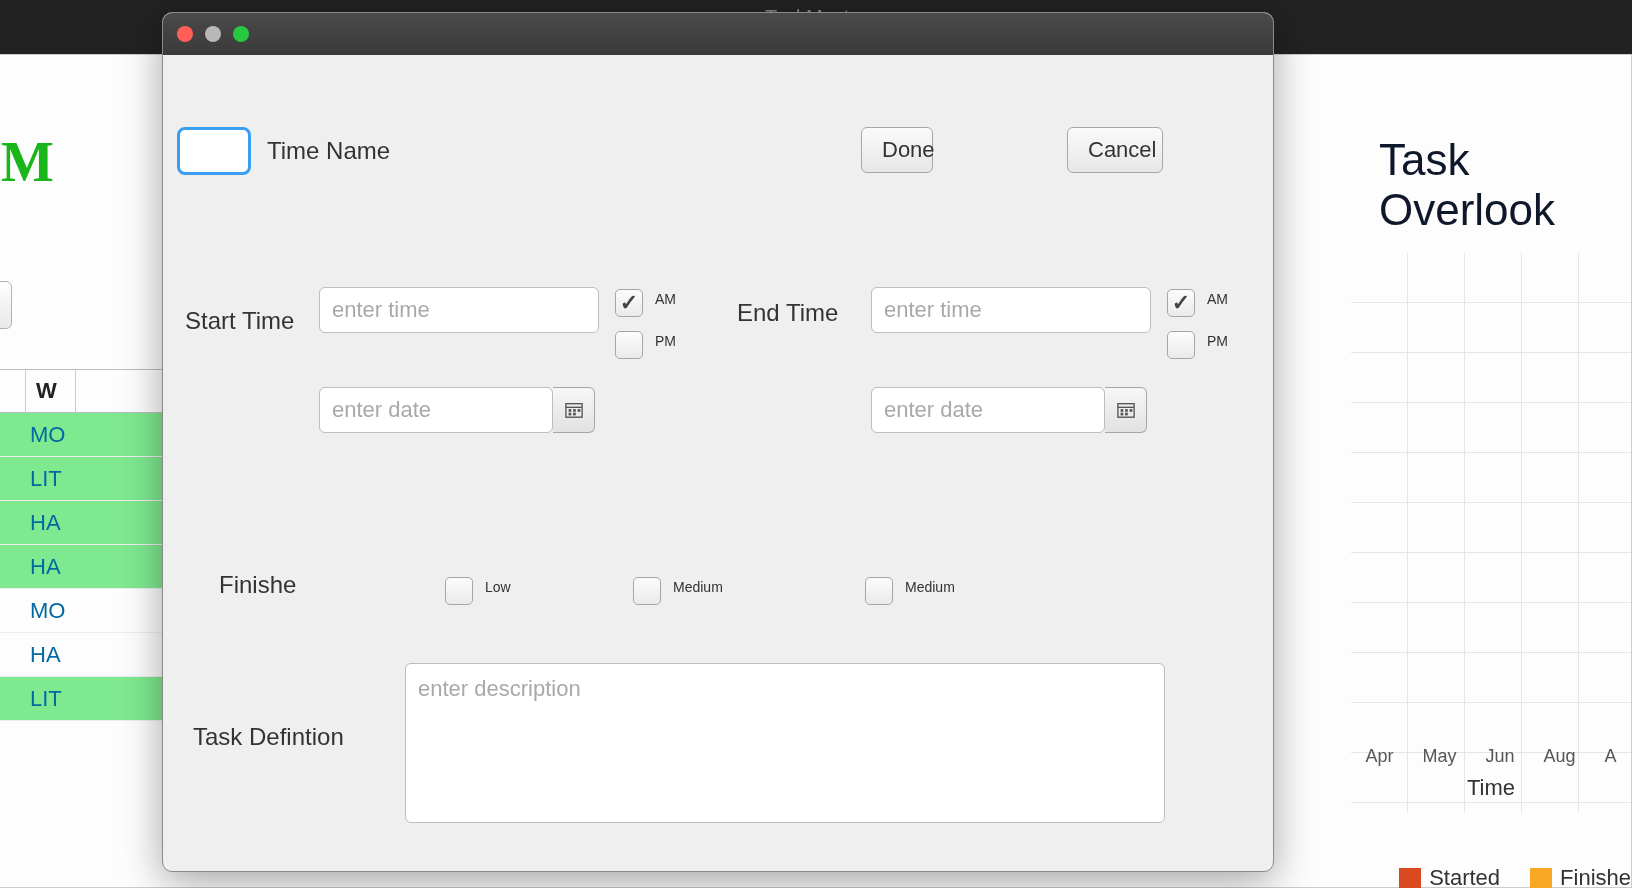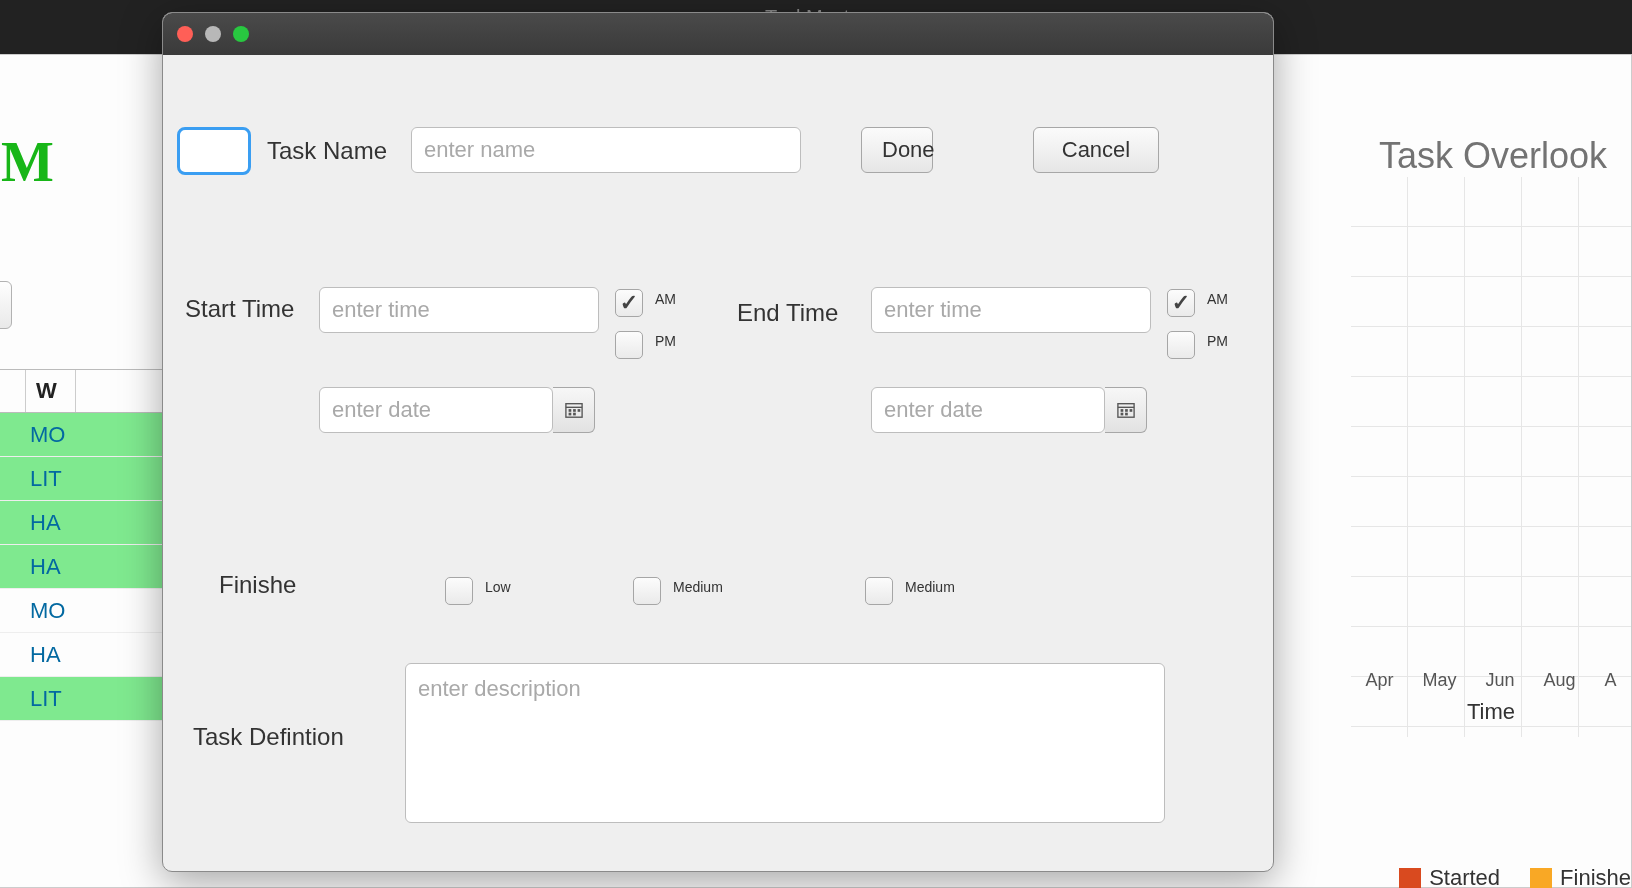--- a/index.html
+++ b/index.html
@@ -13,21 +13,21 @@
   .bg-deletebtn { position: absolute; left: 0; top: 226px; height: 48px; padding: 0 14px 0 8px; background: linear-gradient(#fefefe,#e9e9e9); border: 1px solid #b2b2b2; border-radius: 6px; font-size: 22px; color: #333; display:flex; align-items:center; }
   .bg-table { position: absolute; left: 0; top: 314px; width: 260px; }
   .bg-th { display:flex; border-top:1px solid #bbb; border-bottom:1px solid #bbb; }
   .bg-th-cell { flex:0 0 auto; padding:8px 10px; font-weight:600; font-size:22px; border-right:1px solid #ccc; color:#222;}
   .bg-row { display:flex; height:44px; align-items:center; font-size:22px; border-bottom:1px solid #eee;}
   .bg-row.green { background:#7fe98f; }
   .bg-cell-end { width:120px; padding-left:6px; color:#111; overflow:hidden; white-space:nowrap; }
   .bg-cell-w { width:50px; padding-left:4px; color:#0369a1; overflow:hidden; white-space:nowrap; }
 
   .overlook { position: absolute; right: 0px; top: 80px; width: 280px; height: 720px; }
-  .overlook-title { font-size: 36px; color:#737373; padding-left:28px; }
+  .overlook-title { font-size: 44px; color:#0f172a; margin-bottom:18px; padding-left:28px; }
   .chart-grid { position:relative; width: 280px; height: 560px; border-left:none; }
   .chart-grid::before { content:""; position:absolute; inset:0; background-image: repeating-linear-gradient(to bottom, transparent 0 49px, #e6e6e6 49px 50px), repeating-linear-gradient(to right, transparent 0 56px, #e6e6e6 56px 57px); }
   .chart-xaxis { position:absolute; bottom:46px; left:0; right:0; display:flex; justify-content:space-around; font-size:18px; color:#555; }
   .chart-xlabel { position:absolute; bottom:12px; left:0; right:0; text-align:center; font-size:22px; color:#333; }
   .legend { position:absolute; right: 0px; bottom: -36px; display:flex; gap:30px; font-size:22px; color:#333; align-items:center; }
   .legend-sw { width:22px; height:22px; display:inline-block; margin-right:8px; vertical-align:middle; }
 
   
   .modal { position:absolute; left:162px; top:12px; width:1112px; height:860px; background:#efefef; border:1px solid #8a8a8a; border-radius:10px; box-shadow:0 10px 40px rgba(0,0,0,0.35); z-index:10; overflow:hidden; }
   .modal-titlebar { height:42px; background:linear-gradient(#4a4a4a,#3a3a3a); display:flex; align-items:center; padding-left:14px; gap:12px; }
@@ -36,26 +36,26 @@
 
   .lbl { font-size:24px; color:#333; }
 
   .leading-box { position:absolute; left:14px; top:72px; width:74px; height:48px; border:3px solid #3a9ef2; border-radius:8px; background:#fff; }
 
   .taskname-lbl { position:absolute; left:104px; top:82px; }
   .taskname-input { position:absolute; left:248px; top:72px; width:390px; height:46px; }
 
   .btn { height:46px; padding:0 20px; background:linear-gradient(#fbfbfb,#e6e6e6); border:1px solid #a7a7a7; border-radius:6px; font-size:22px; color:#333; cursor:pointer; }
   .done-btn { position:absolute; left:698px; top:72px; width:72px;}
-  .cancel-btn { position:absolute; left:870px; top:72px; width:126px;}
+  .cancel-btn { position:absolute; left:904px; top:72px; width:96px;}
 
   input[type=text].field { height:46px; border:1px solid #bdbdbd; border-radius:6px; background:#fff; font-size:22px; padding:0 12px; color:#333; }
   input[type=text].field::placeholder { color:#a9a9a9; }
 
-  .start-lbl { position:absolute; left:22px; top:240px; }
+  .start-lbl { position:absolute; left:22px; top:252px; }
   .start-time { position:absolute; left:156px; top:232px; width:280px; }
   .end-lbl   { position:absolute; left:574px; top:244px; }
   .end-time  { position:absolute; left:708px; top:232px; width:280px; }
 
   .chk { width:28px; height:28px; border:1px solid #a6a6a6; border-radius:5px; background:linear-gradient(#fcfcfc,#eaeaea); display:inline-flex; align-items:center; justify-content:center; cursor:pointer; vertical-align:middle; }
   .chk.checked::after { content:"✓"; font-size:22px; color:#444; font-weight:bold; line-height:1; }
   .chk-label { font-size:14px; color:#333; vertical-align:middle; }
 
   .start-am-chk { position:absolute; left:452px; top:234px; }
   .start-am-lbl { position:absolute; left:492px; top:236px; }
@@ -155,22 +155,21 @@
 
 <div class="modal">
   <div class="modal-titlebar">
     <span class="tb-dot" id="dot-close" style="background: rgb(255, 95, 87);"></span>
     <span class="tb-dot" id="dot-min" style="background: rgb(184, 184, 184);"></span>
     <span class="tb-dot" id="dot-max" style="background: rgb(40, 200, 64);"></span>
   </div>
   <div class="modal-body">
     <div class="leading-box"></div>
 
-    <div class="lbl taskname-lbl">Task Name</div>
-    <input type="text" class="field taskname-input" placeholder="enter name" style="">
+    <div class="lbl taskname-lbl">Time Name</div>
     <button class="btn done-btn">Done</button>
     <button class="btn cancel-btn">Cancel</button>
 
     <div class="lbl start-lbl">Start Time</div>
     <input type="text" class="field start-time" placeholder="enter time" style="">
     <span class="chk checked start-am-chk"></span>
     <span class="chk-label start-am-lbl">AM</span>
     <span class="chk start-pm-chk"></span>
     <span class="chk-label start-pm-lbl">PM</span>
 

